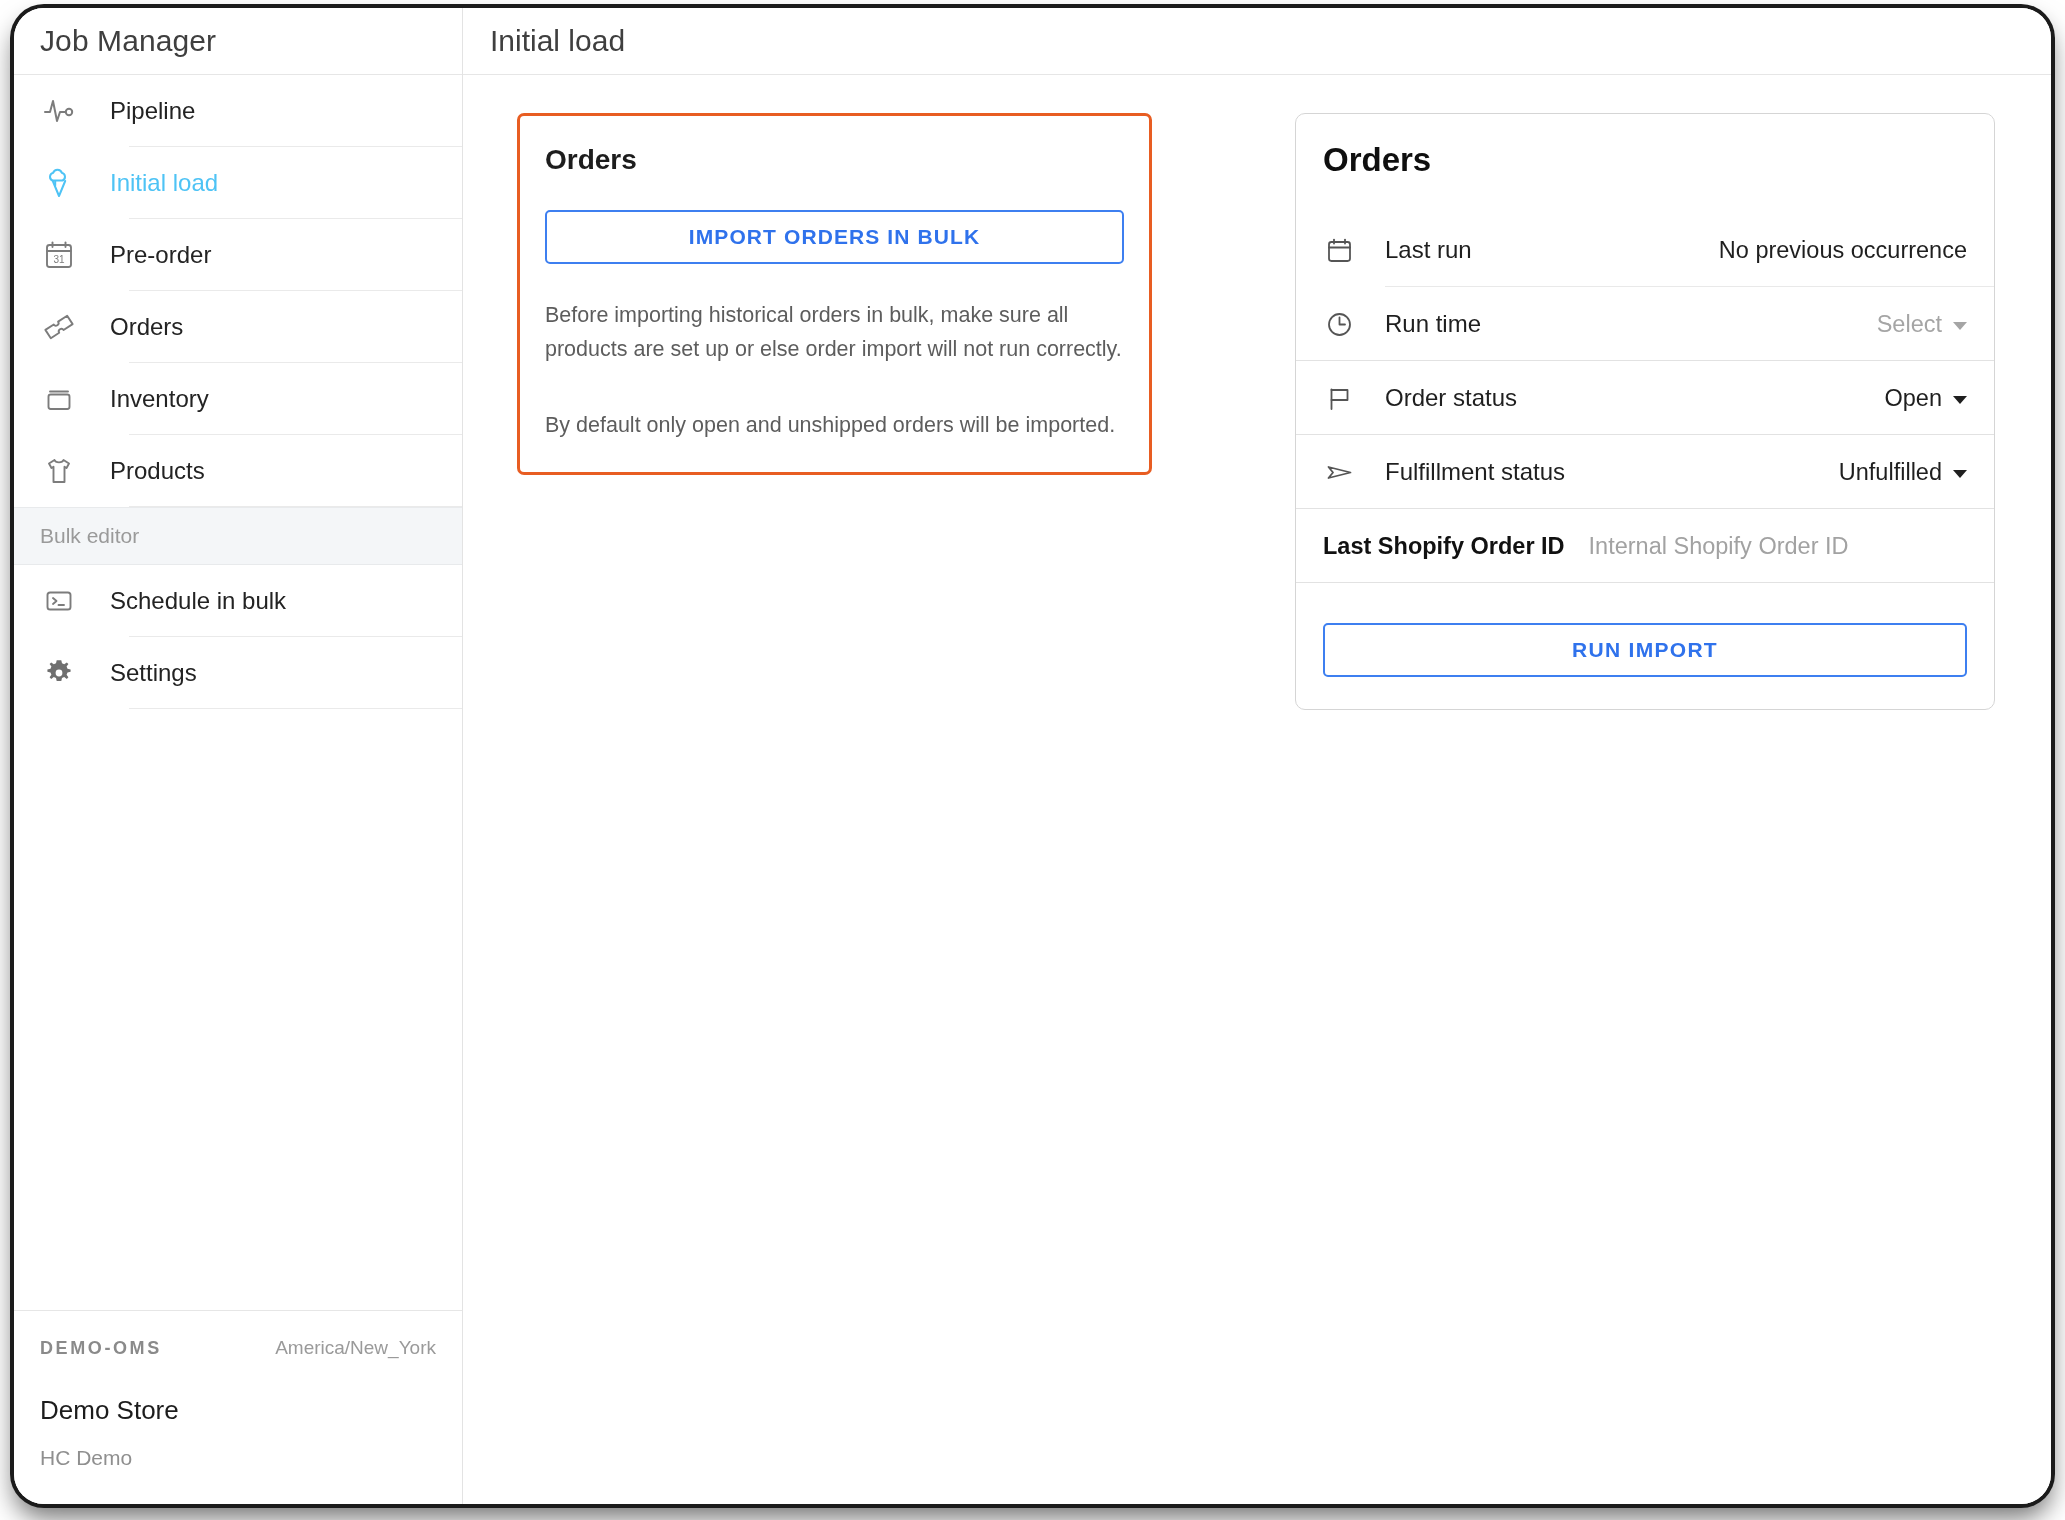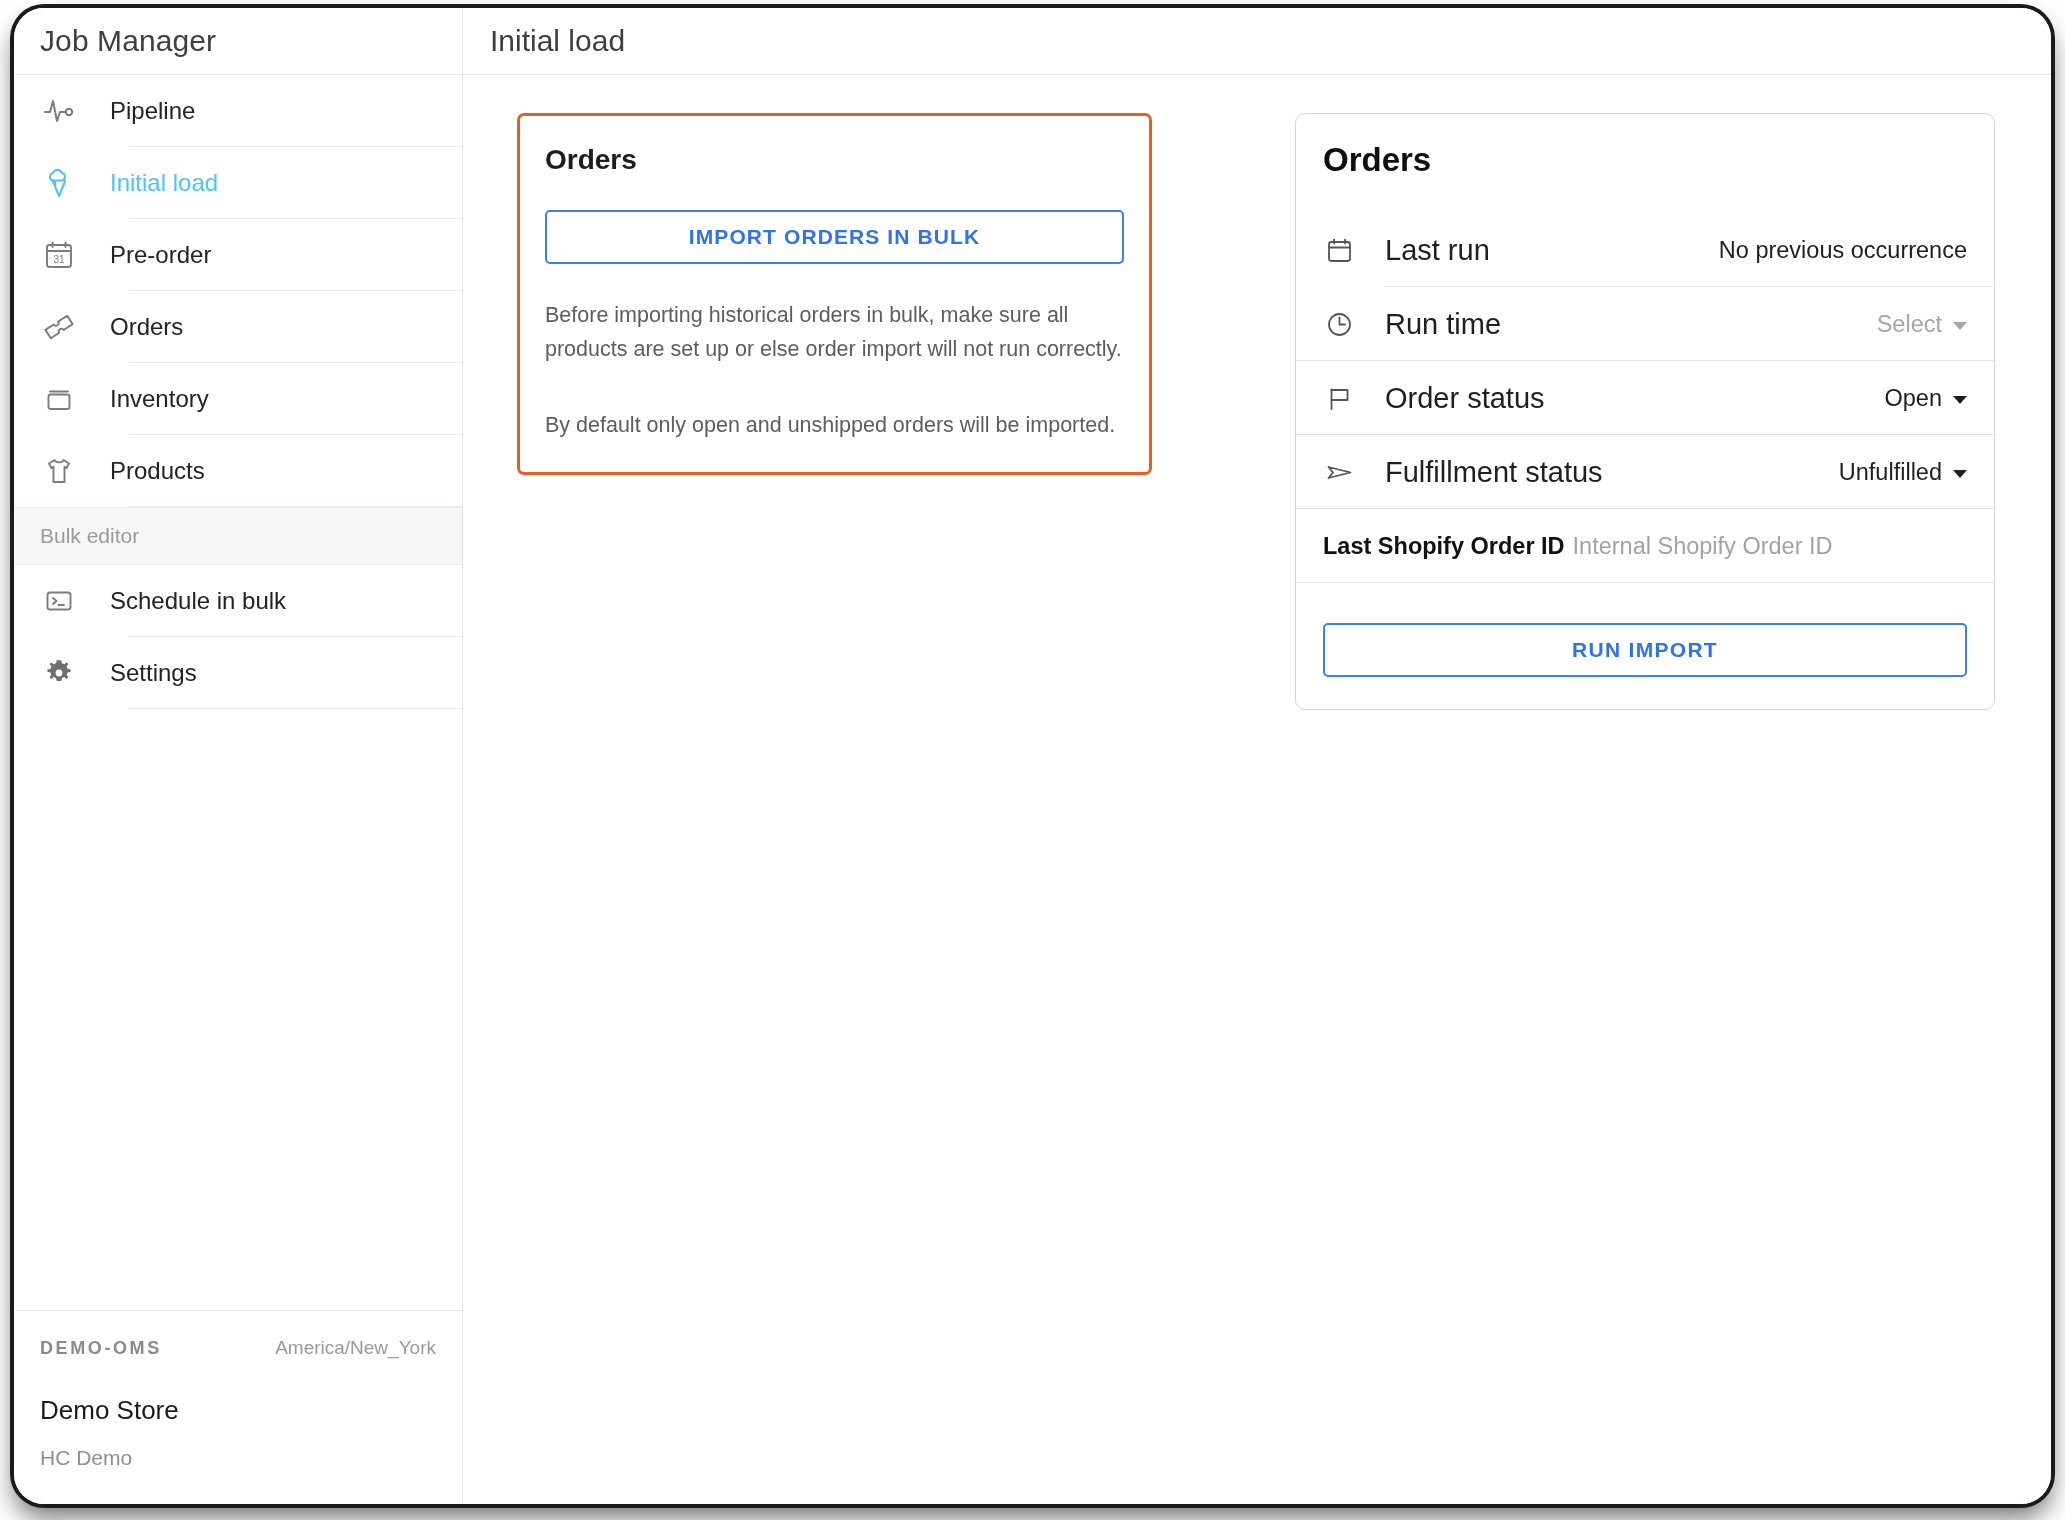--- a/index.html
+++ b/index.html
@@ -235,21 +235,21 @@
   .detail-icon {
     width: 38px;
     flex: 0 0 38px;
     display: flex;
     align-items: center;
     justify-content: flex-start;
     color: #555555;
   }
   .detail-label {
     margin-left: 24px;
-    font-size: 29px;
+    font-size: 24px;
     color: #1f1f1f;
     white-space: nowrap;
   }
   .detail-value {
     margin-left: auto;
     font-size: 23.5px;
     color: #1f1f1f;
     display: flex;
     align-items: center;
     gap: 11px;
@@ -277,21 +277,21 @@
     left: 0; right: 0; bottom: 0;
     height: 1px; background: #e2e2e2;
   }
 
   .id-row {
     display: flex;
     align-items: center;
     height: 74px;
     padding: 0 27px;
     position: relative;
-    gap: 8px;
+    gap: 24px;
   }
   .id-label {
     font-size: 23.5px;
     color: #111111;
     font-weight: bold;
     white-space: nowrap;
   }
   .id-placeholder {
     font-size: 23.5px;
     color: #a2a2a2;

